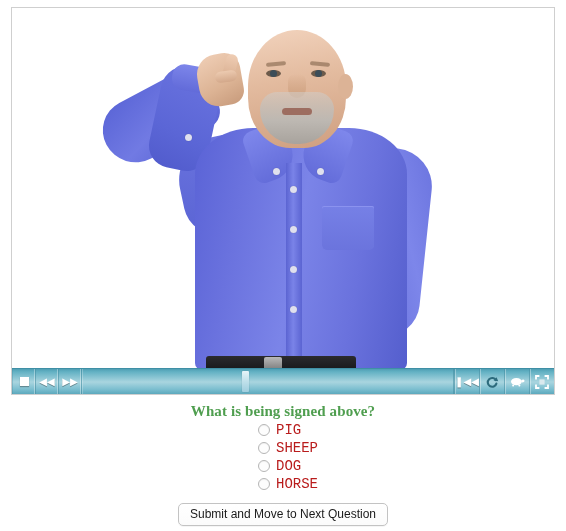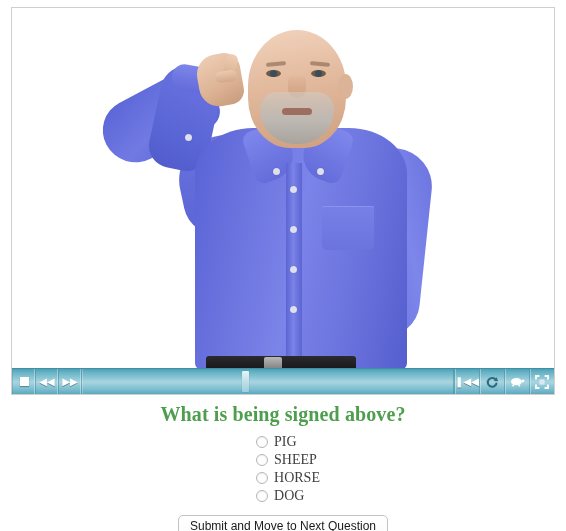--- a/index.html
+++ b/index.html
@@ -297,23 +297,23 @@
   
   #quiz {
     position: absolute;
     left: 0; top: 403px;
     width: 566px;
     text-align: center;
   }
   #question-text {
     font-family: "Liberation Serif", serif;
     font-weight: bold;
-    font-size: 20px;
+    font-size: 15px;
     color: #4f9e4f;
-    margin: 0 0 7px 0;
+    margin: 0 0 1px 0;
     letter-spacing: .1px;
   }
   #options-list {
     display: inline-block;
     text-align: left;
     margin: 0 0 0 10px;
     padding: 0;
     list-style: none;
   }
   .option-row {
@@ -328,23 +328,23 @@
     width: 12px; height: 12px;
     border: 1px solid #b6b6b6;
     border-radius: 50%;
     background: #fdfdfd;
     margin: 0 6px 0 0;
     cursor: pointer;
     box-shadow: inset 0 1px 1px rgba(0,0,0,.05);
     flex: none;
   }
   .option-label {
-    font-family: Liberation Serif, serif;
+    font-family: Liberation Mono, monospace;
     font-size: 14px;
-    color: #404040;
+    color: #b91c1c;
     cursor: pointer;
     line-height: 18px;
   }
   #submit-row { margin-top: 9px; }
   #submit-button {
     font-family: Liberation Sans, sans-serif;
     font-size: 12px;
     color: #1a1a1a;
     background: linear-gradient(180deg,#ffffff 0%, #fbfbfb 100%);
     border: 1px solid #c3c3c3;
@@ -458,25 +458,25 @@
   <ul id="options-list">
     <li class="option-row">
       <input type="radio" class="radio" name="answer" id="opt0" style="">
       <label class="option-label" for="opt0">PIG</label>
     </li>
     <li class="option-row">
       <input type="radio" class="radio" name="answer" id="opt1" style="">
       <label class="option-label" for="opt1">SHEEP</label>
     </li>
     <li class="option-row">
+      <input type="radio" class="radio" name="answer" id="opt2" style="">
+      <label class="option-label" for="opt2">DOG</label>
+    </li>
+    <li class="option-row">
       <input type="radio" class="radio" name="answer" id="opt3" style="">
       <label class="option-label" for="opt3">HORSE</label>
-    </li>
-    <li class="option-row">
-      <input type="radio" class="radio" name="answer" id="opt2" style="">
-      <label class="option-label" for="opt2">DOG</label>
     </li>
   </ul>
 
   <div id="submit-row">
     <button id="submit-button">Submit and Move to Next Question</button>
   </div>
 </div>
 
 </body></html>

